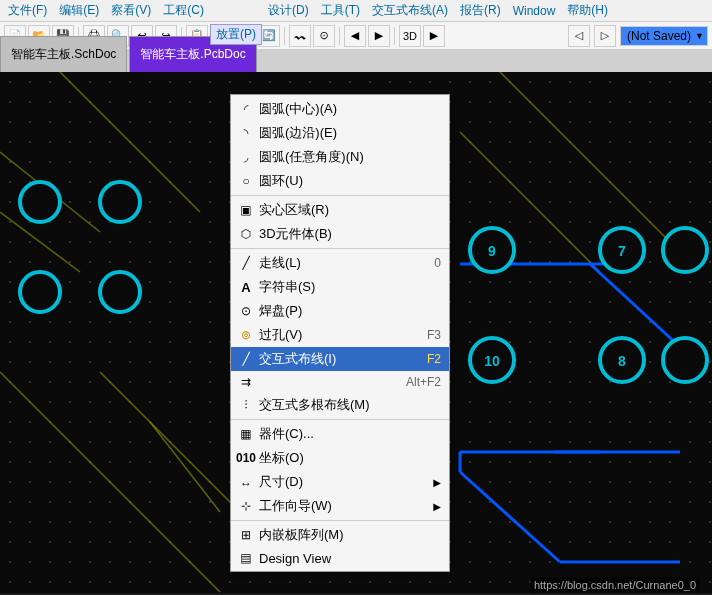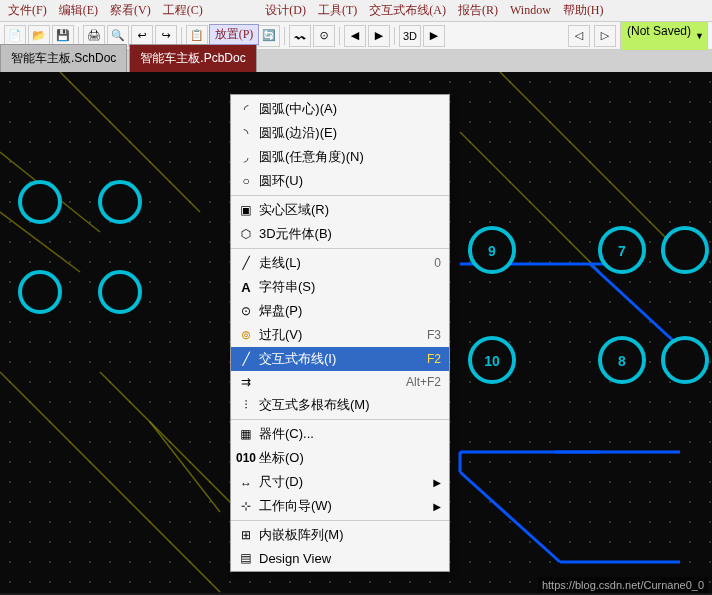--- a/index.html
+++ b/index.html
@@ -20,24 +20,23 @@
       display: flex;
       align-items: center;
       border-bottom: 1px solid #ccc;
       padding: 0 2px;
       position: relative;
       z-index: 100;
     }
     .menubar-item {
       padding: 2px 6px;
       font-size: 12px;
-      color: #7f1d1d;
+      color: #0369a1;
       cursor: pointer;
       white-space: nowrap;
-      font-family: Liberation Serif, serif;
     }
     .menubar-item.placement {
       background: #e0e0ff;
       border: 1px solid #9999cc;
       padding: 1px 5px;
       margin-top: 48px;
     }
 
     
     .toolbar {
@@ -56,48 +55,48 @@
       background: #f5f5f5;
       display: flex;
       align-items: center;
       justify-content: center;
       cursor: pointer;
       font-size: 11px;
     }
     .toolbar-sep { width: 1px; height: 18px; background: #ccc; margin: 0 2px; }
     .toolbar-notSaved {
       border: 1px solid #ccc;
-      background: #bef264;
-      padding: 2px 16px 12px 6px;
+      background: #3b82f6;
+      padding: 2px 16px 2px 6px;
       font-size: 12px;
       position: relative;
       cursor: pointer;
     }
 
     
     .tabs {
       background: #d0d0d0;
       height: 22px;
       display: flex;
       align-items: flex-end;
     }
     .tab {
       padding: 2px 10px;
       font-size: 12px;
       background: #c0c0c0;
       border: 1px solid #999;
       border-bottom: none;
       cursor: pointer;
-      height: 28px;
+      height: 36px;
       display: flex;
       align-items: center;
       margin-right: 2px;
     }
     .tab.active {
-      background: #7f1d1d;
+      background: #6d28d9;
       color: #fff;
     }
 
     
     .pcb-canvas {
       position: relative;
       width: 712px;
       height: 521px;
       background: #0a0a0a;
       overflow: hidden;
@@ -161,21 +160,21 @@
       display: flex;
       align-items: center;
       justify-content: center;
       font-size: 12px;
     }
 
     
     .statusbar {
       position: absolute;
       bottom: 0;
-      right: 4px;
+      right: 12px;
       color: #aaa;
       font-size: 11px;
       padding: 2px 4px;
       background: rgba(0,0,0,0.5);
     }
   </style>
 </head>
 <body>
 
 <div class="menubar">

